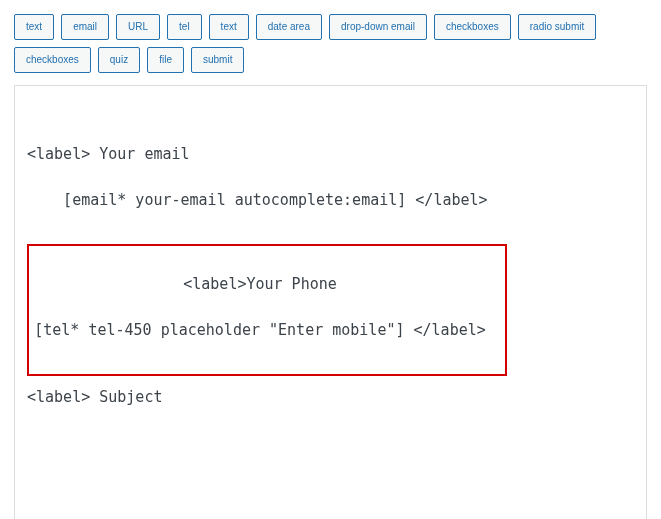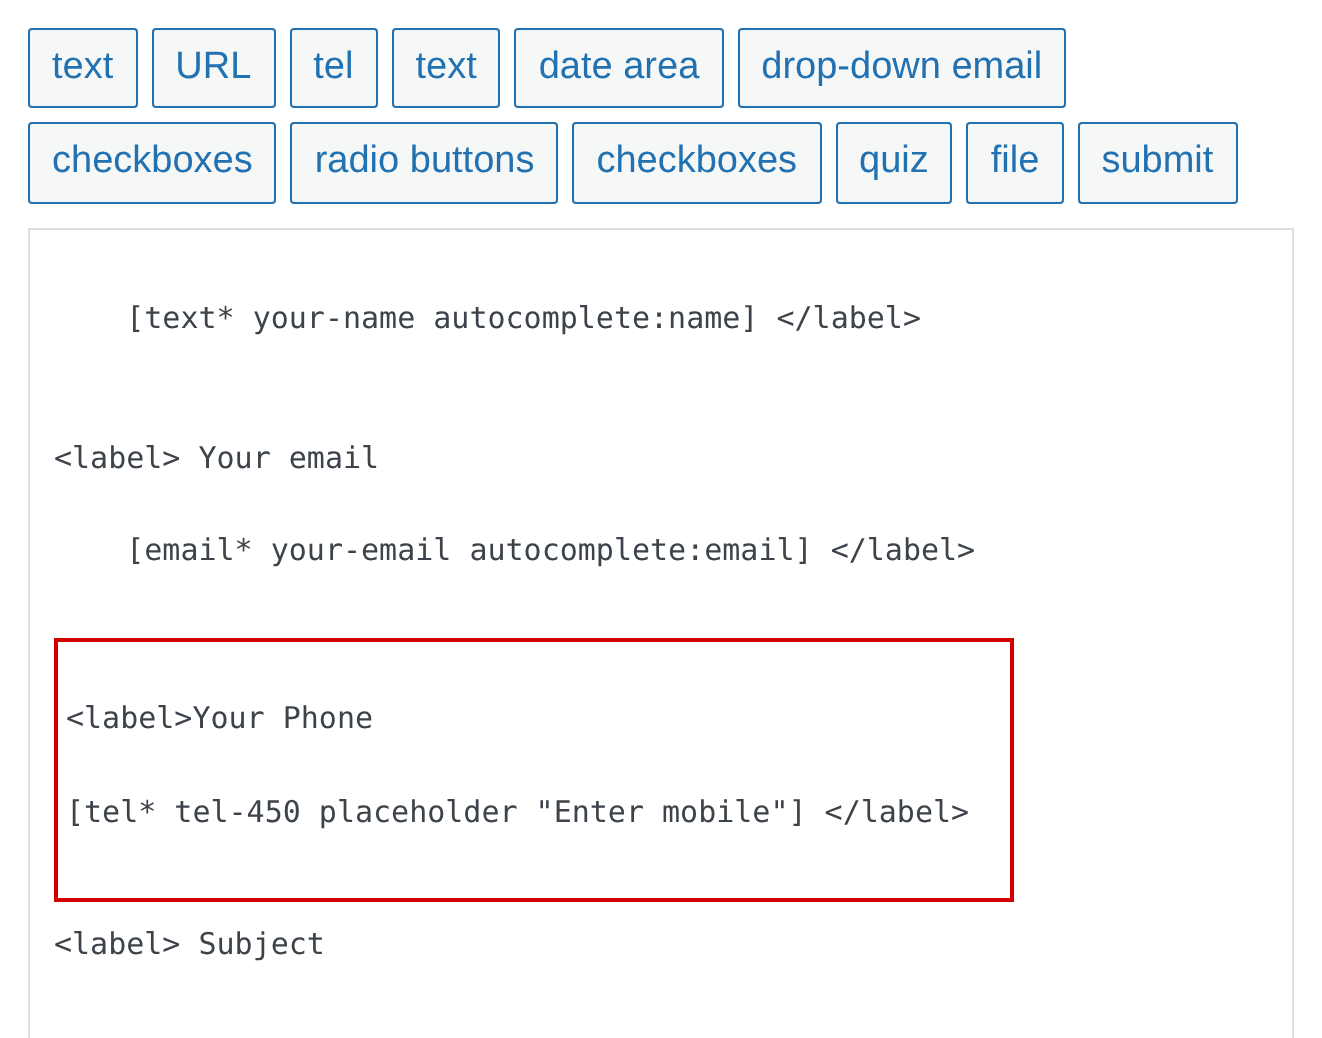--- a/index.html
+++ b/index.html
@@ -15,21 +15,21 @@
     display: flex;
     flex-wrap: wrap;
     gap: 7px;
     margin-bottom: 12px;
   }
   .tag-btn {
     border: 1px solid #2271b1;
     background: #f6f7f7;
     color: #2271b1;
     padding: 4px 11px;
-    font-size: 19px;
+    font-size: 10px;
     line-height: 1.6;
     cursor: pointer;
     border-radius: 2px;
   }
   .editor {
     border: 1px solid #dcdcdc;
     background: #fff;
     padding: 10px 12px 16px 12px;
     font-family: Consolas, Menlo, monospace;
     font-size: 15px;
@@ -39,42 +39,43 @@
     min-height: 400px;
     position: relative;
   }
   .editor .line { white-space: pre; }
   .highlight-box {
     border: 2px solid #d30000;
     padding: 4px 18px 8px 4px;
     margin: 8px 16px 10px 0;
     display: inline-block;
     min-width: 480px;
+    text-align: center;
   }
 </style>
 </head>
 <body>
 
 <div class="tag-buttons">
   <button class="tag-btn">text</button>
+  <button class="tag-btn">email</button>
   <button class="tag-btn">URL</button>
   <button class="tag-btn">tel</button>
   <button class="tag-btn">text</button>
   <button class="tag-btn">date area</button>
   <button class="tag-btn">drop-down email</button>
   <button class="tag-btn">checkboxes</button>
-  <button class="tag-btn">radio buttons</button>
+  <button class="tag-btn">radio submit</button>
   <button class="tag-btn">checkboxes</button>
   <button class="tag-btn">quiz</button>
   <button class="tag-btn">file</button>
   <button class="tag-btn">submit</button>
 </div>
 
 <div class="editor">
-<div class="line">    [text* your-name autocomplete:name] &lt;/label&gt;</div>
 <div class="line"></div>
 <div class="line">&lt;label&gt; Your email</div>
 <div class="line">    [email* your-email autocomplete:email] &lt;/label&gt;</div>
 <div class="highlight-box">
 <div class="line">&lt;label&gt;Your Phone</div>
 <div class="line">[tel* tel-450 placeholder "Enter mobile"] &lt;/label&gt;</div>
 </div>
 <div class="line">&lt;label&gt; Subject</div>
 
 <div class="line"></div>

